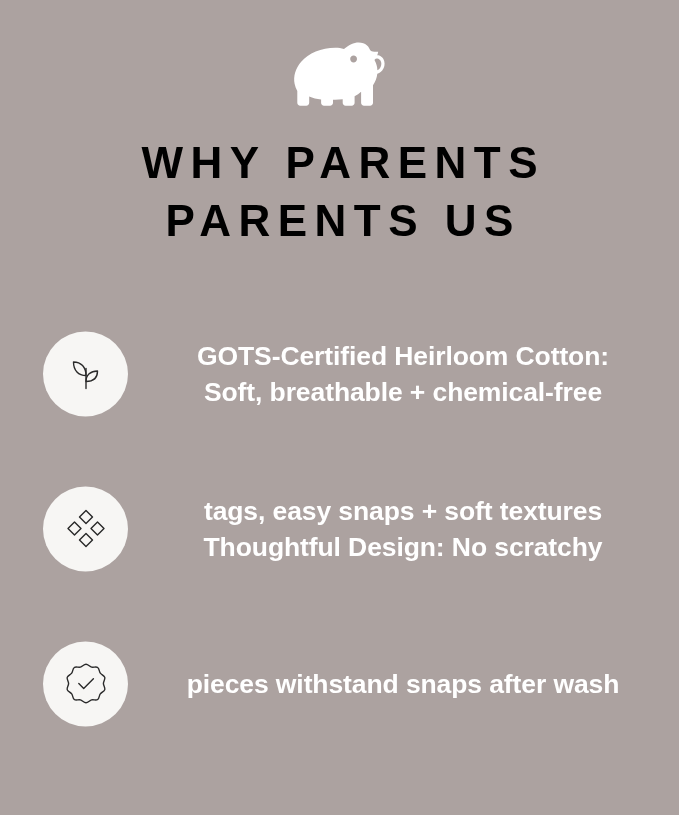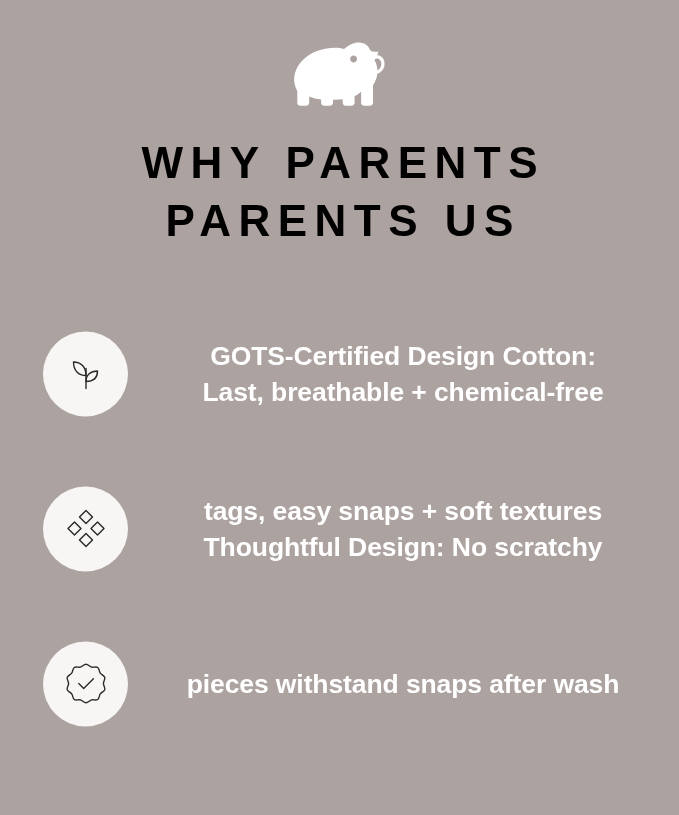--- a/index.html
+++ b/index.html
@@ -138,22 +138,22 @@
       <div class="icon-circle">
         <span>
           <svg width="42" height="42" viewBox="0 0 42 42" fill="none" stroke="#2a2a2a" stroke-width="1.4" stroke-linecap="round" stroke-linejoin="round" aria-hidden="true">
             <path d="M21 36 V16"></path>
             <path d="M21 23 C21 14.5 16 9.5 8.5 9.5 C8.5 18 13.5 23 21 23 Z"></path>
             <path d="M21 29 C21 22.5 25.5 18.5 32.5 18.5 C32.5 25.5 28 29 21 29 Z"></path>
           </svg>
         </span>
       </div>
       <div class="feature-text">
-        <span class="tl">GOTS-Certified Design Cotton:</span>
-        <span class="tl">Last, breathable + chemical-free</span>
+        <span class="tl">GOTS-Certified Heirloom Cotton:</span>
+        <span class="tl">Soft, breathable + chemical-free</span>
       </div>
     </div>
 
     <div class="feature-row">
       <div class="icon-circle">
         <span>
           <svg width="42" height="42" viewBox="0 0 42 42" fill="none" stroke="#2a2a2a" stroke-width="1.4" stroke-linejoin="round" aria-hidden="true">
             <rect x="16.4" y="4.9" width="9.2" height="9.2" transform="rotate(45 21 9.5)"></rect>
             <rect x="4.9" y="16.4" width="9.2" height="9.2" transform="rotate(45 9.5 21)"></rect>
             <rect x="27.9" y="16.4" width="9.2" height="9.2" transform="rotate(45 32.5 21)"></rect>

